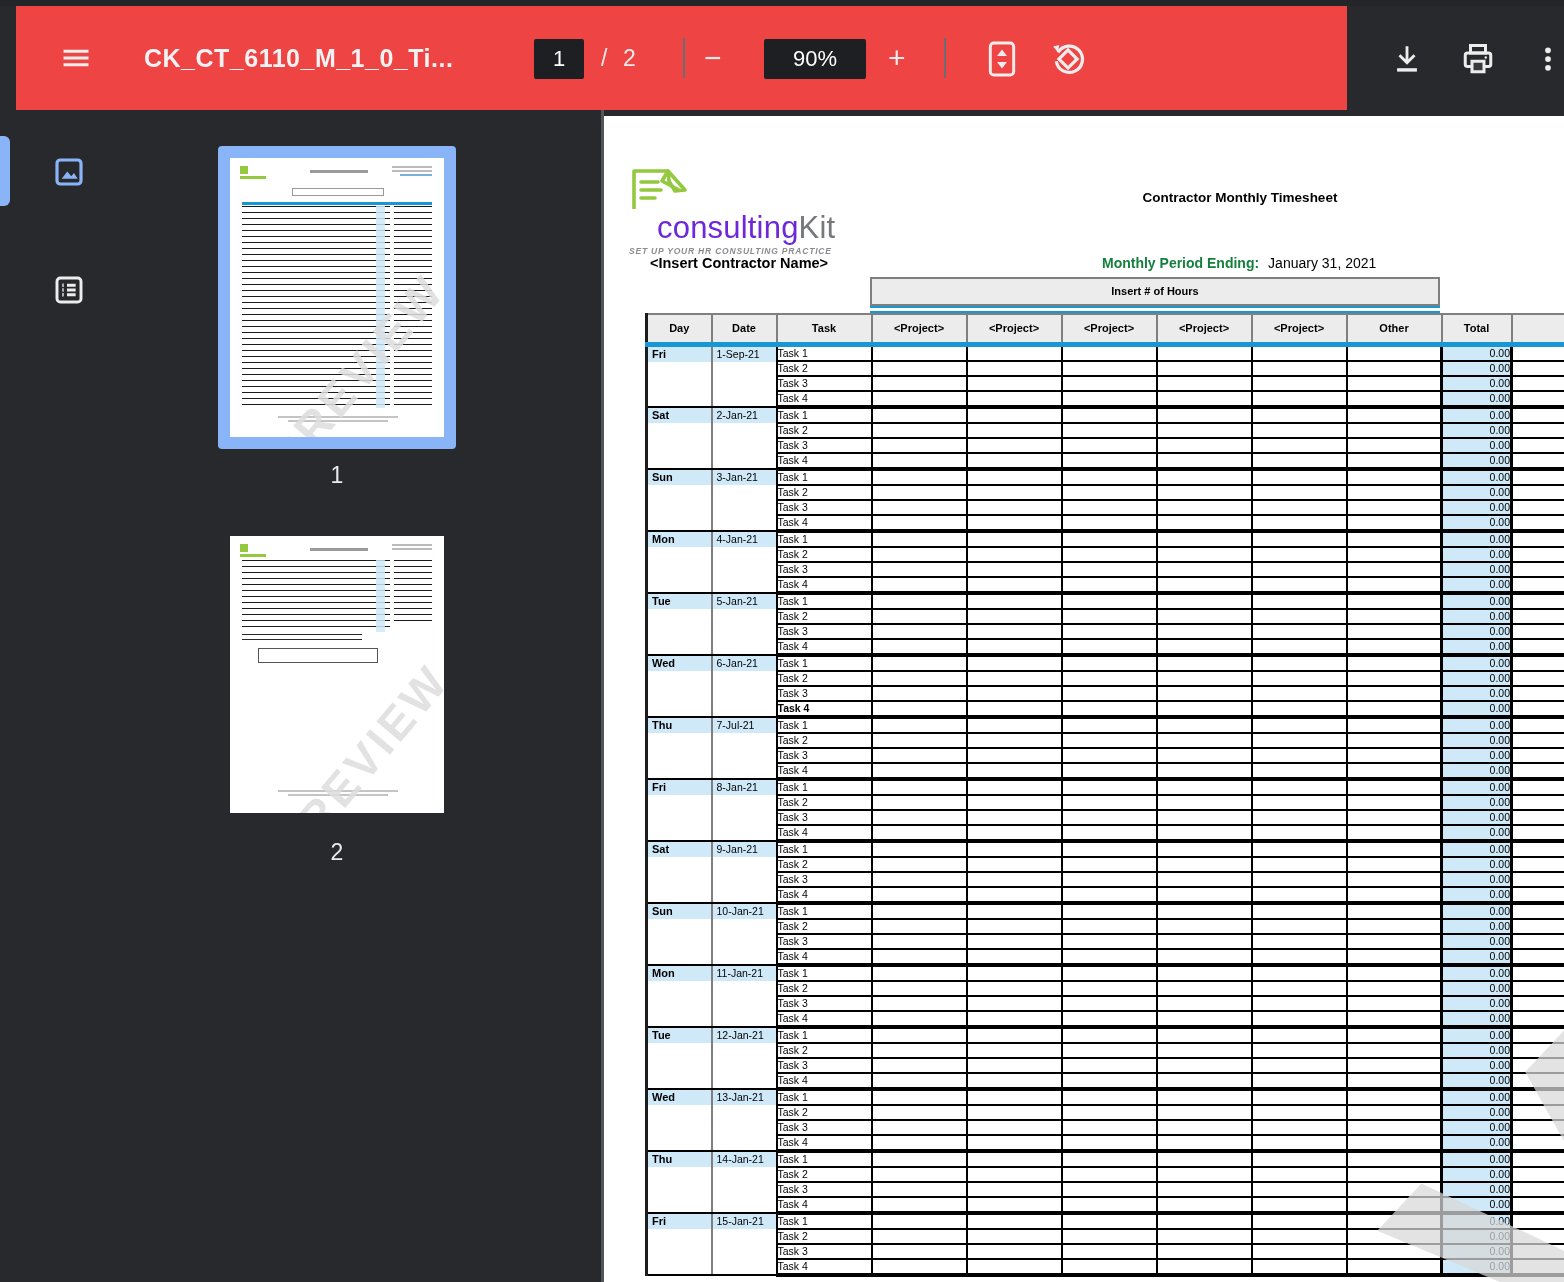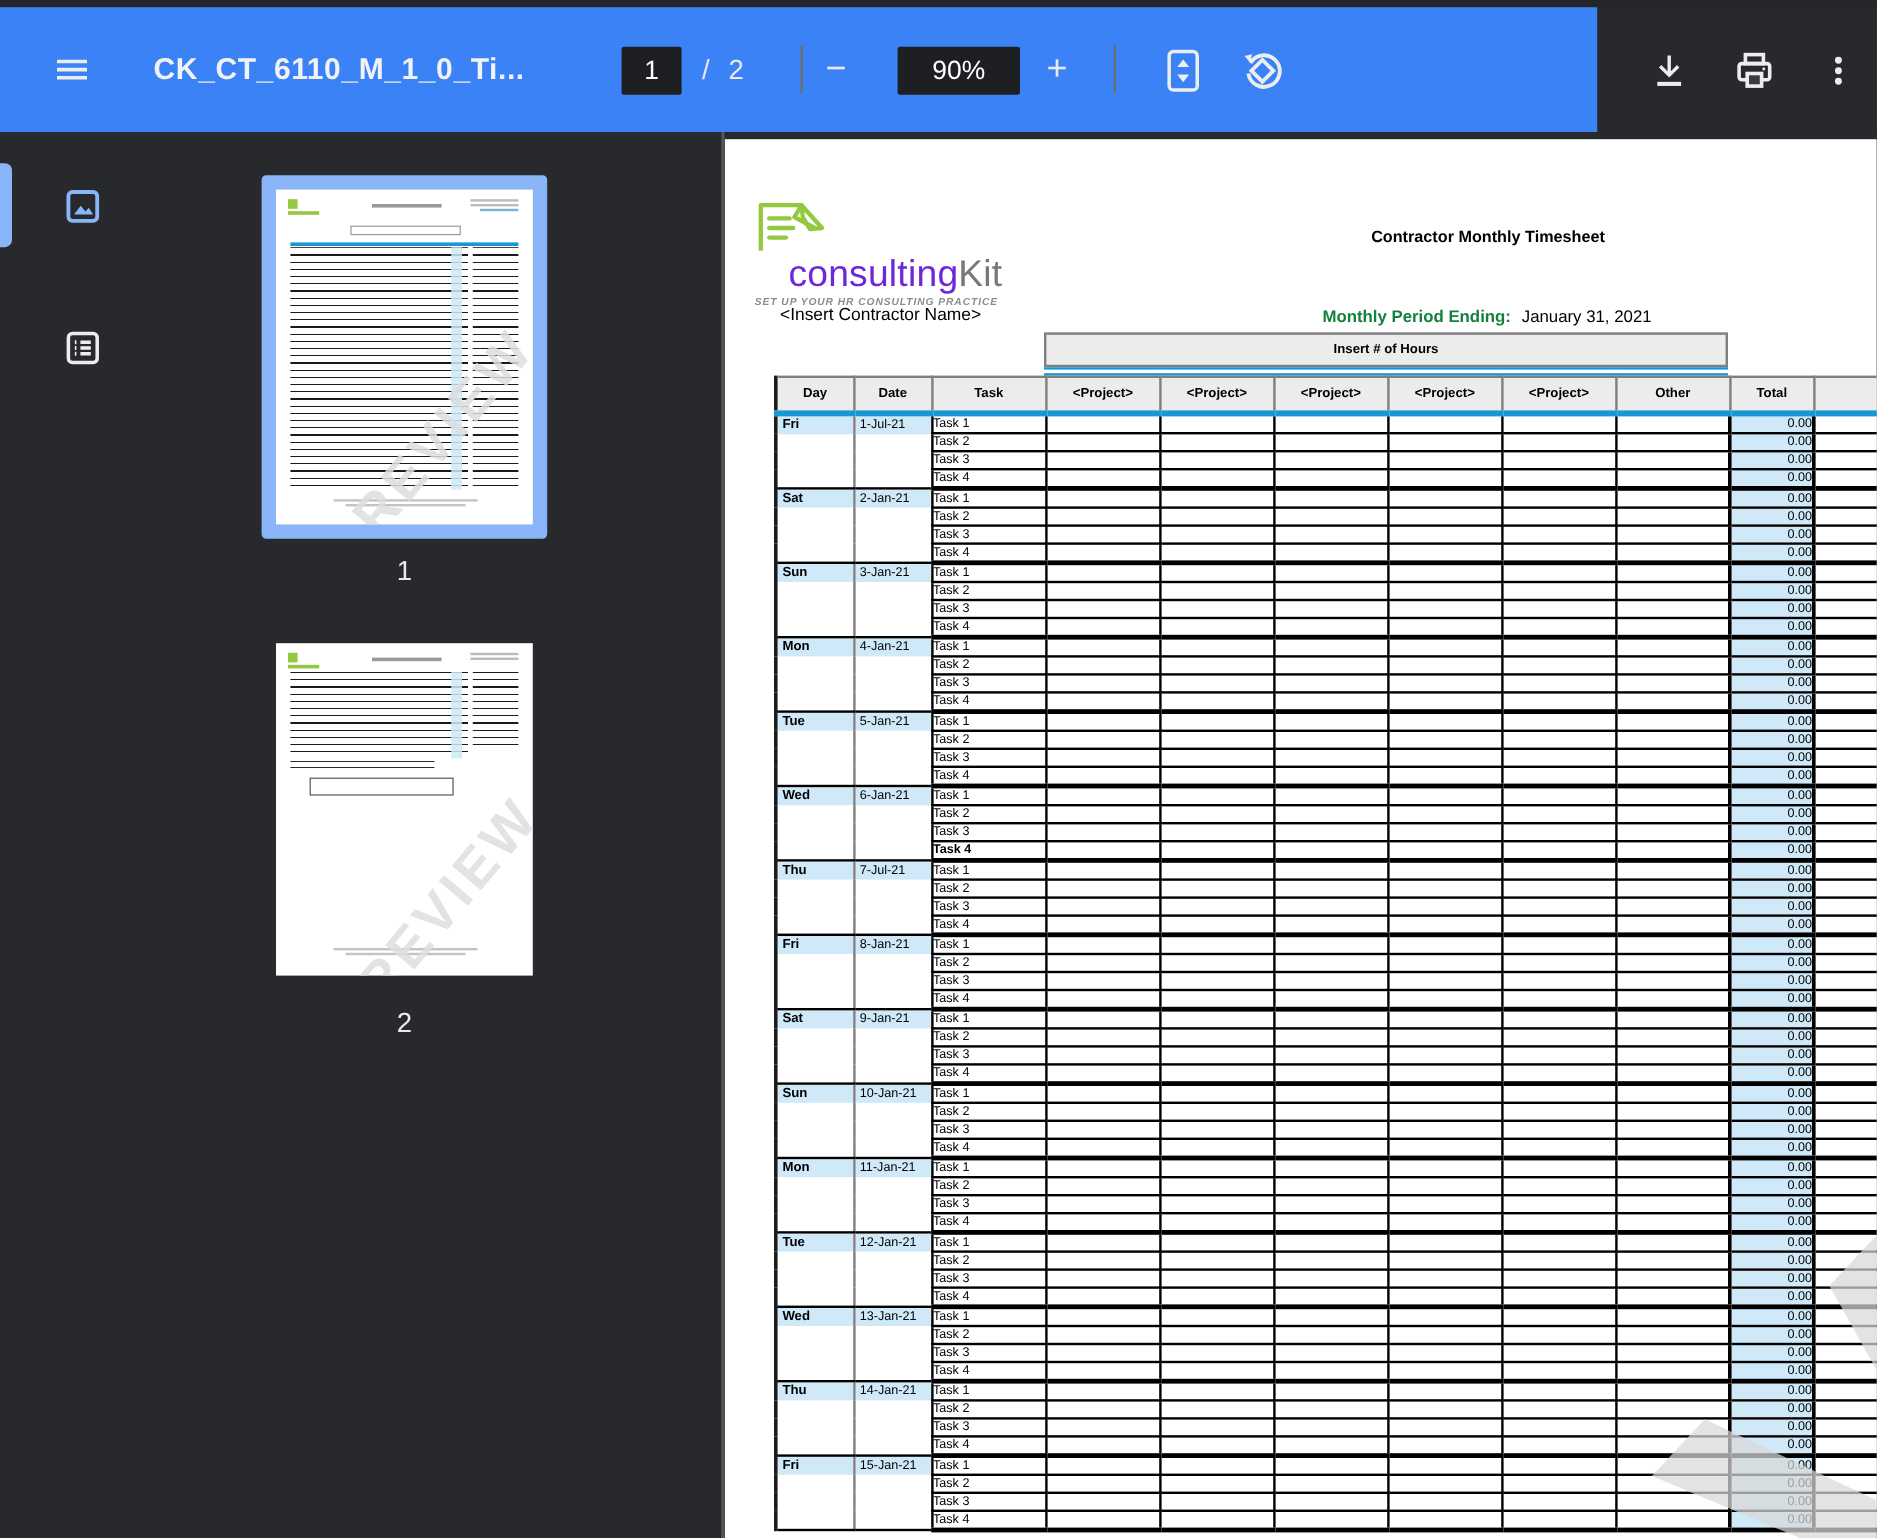--- a/index.html
+++ b/index.html
@@ -1,21 +1,21 @@
 <!DOCTYPE html>
 <html><head>
 <meta charset="utf-8">
 <style>
   * { margin:0; padding:0; box-sizing:border-box; }
   html,body { width:1564px; height:1282px; overflow:hidden; background:#28292c;
               font-family:"Liberation Sans", sans-serif; }
 
   
   .topstrip { position:absolute; left:0; top:0; width:1564px; height:6px; background:#242528; }
-  .toolbar { position:absolute; left:0; top:6px; width:1331px; height:104px; background:#3b82f6; }
+  .toolbar { position:absolute; left:16px; top:6px; width:1331px; height:104px; background:#ef4444; }
   .toolbar .abs { position:absolute; }
   .tb-btn { background:none; border:none; cursor:pointer; display:flex; align-items:center; justify-content:center; }
   .tb-title { color:#f1f2f3; font-size:25px; font-weight:600; letter-spacing:0.5px; line-height:104px; }
   .tb-box { background:#1e1f22; color:#ffffff; border:none; text-align:center; font-size:22px;
             font-family:"Liberation Sans",sans-serif; border-radius:2px; }
   .tb-text { color:#e8eaed; font-size:23px; line-height:104px; }
   .tb-sep { width:2px; height:40px; background:#6b6d70; top:32px; }
   .tb-sign { color:#e8eaed; font-size:30px; line-height:104px; font-weight:400; }
 
   
@@ -36,21 +36,21 @@
 
   
   .viewer { position:absolute; left:604px; top:110px; width:960px; height:1172px; background:#28292c; overflow:hidden; }
   .page { position:absolute; left:0; top:6px; width:960px; height:1166px; background:#ffffff; overflow:hidden; }
   .page .abs { position:absolute; }
 
   .brand-green { color:#6d28d9;margin-left:29px; }
   .brand-gray  { color:#77787b; }
   .brand { font-size:31px; letter-spacing:0.2px; }
   .tagline { font-size:8.5px; font-weight:bold; color:#8a8d90; letter-spacing:0.8px; }
-  .contractor { font-size:14.5px; font-weight:normal; color:#000; }
+  .contractor { font-size:14.5px; font-weight:bold; color:#000; }
   .doc-title { font-size:13.5px; font-weight:bold; color:#000; text-align:center; width:600px; }
   .period-label { font-size:14px; font-weight:bold; color:#15803d; }
   .period-value { font-size:14px; font-weight:normal; color:#000000; }
 
   .hours-band { left:266px; top:161px; width:570px; height:29px; background:#ececec;
                 border:2px solid #7f7f7f; text-align:center; font-size:11px; font-weight:bold;
                 line-height:25px; color:#000; }
   .dbl-line { left:266px; top:190px; width:570px; height:7px;
               border-top:2px solid #1797d4; border-bottom:2px solid #1797d4; background:#fff; }
 
@@ -273,21 +273,21 @@
               <th>Total</th>
               <th></th>
             </tr>
           </thead>
         <tbody>
             <tr>
               <td rowspan="4" class="day-cell">
                 <div class="chip day-chip">Fri</div>
               </td>
               <td rowspan="4" class="date-cell">
-                <div class="chip date-chip">1-Jul-21</div>
+                <div class="chip date-chip">1-Sep-21</div>
               </td>
               <td class="task-cell">Task 1</td>
               <td class="proj-cell"></td>
               <td class="proj-cell"></td>
               <td class="proj-cell"></td>
               <td class="proj-cell"></td>
               <td class="proj-cell"></td>
               <td class="other-cell"></td>
               <td class="total-cell">0.00</td>
               <td class="extra-cell"></td>

